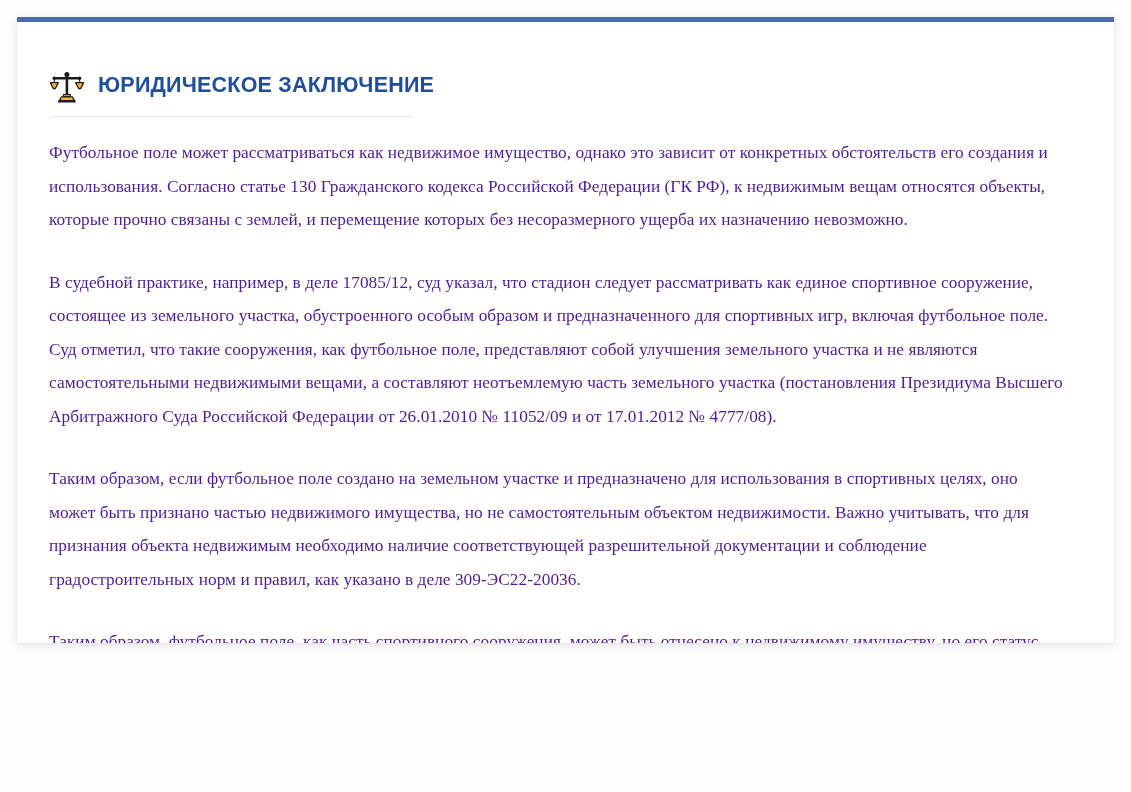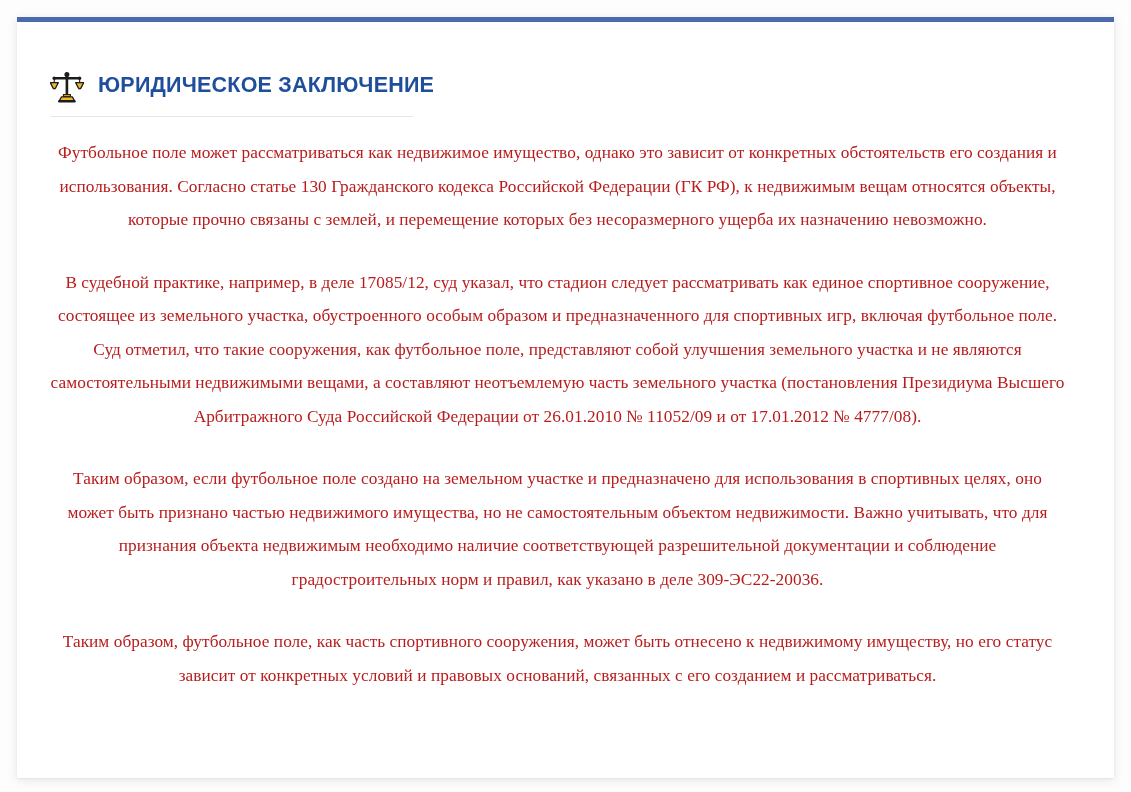--- a/index.html
+++ b/index.html
@@ -19,21 +19,21 @@
     width: 1131px;
     height: 792px;
     box-sizing: border-box;
   }
 
   .card {
     position: absolute;
     left: 17px;
     top: 17px;
     width: 1097px;
-    height: 761px;
+    height: 626px;
     background: #ffffff;
     border-top: 5px solid #4a6aac;
     box-shadow: 0 2px 10px rgba(30, 40, 70, 0.10),
                 0 1px 2px rgba(30, 40, 70, 0.06);
     box-sizing: border-box;
     overflow: hidden;
   }
 
   .card-inner {
     padding: 47px 32px 0 32px;
@@ -69,22 +69,22 @@
 
   .body-copy {
     margin-top: 19px;
   }
 
   .body-copy p {
     margin: 0 16px 29px 0;
     font-family: "Liberation Serif", "DejaVu Serif", serif;
     font-size: 17.3px;
     line-height: 33.5px;
-    color: #b91c1c;
-    text-align: center;
+    color: #4c1d95;
+    text-align: left;
     letter-spacing: 0.05px;
   }
 
   .body-copy p:last-child {
     margin-bottom: 0;
   }
 </style>
 </head>
 <body>
 

